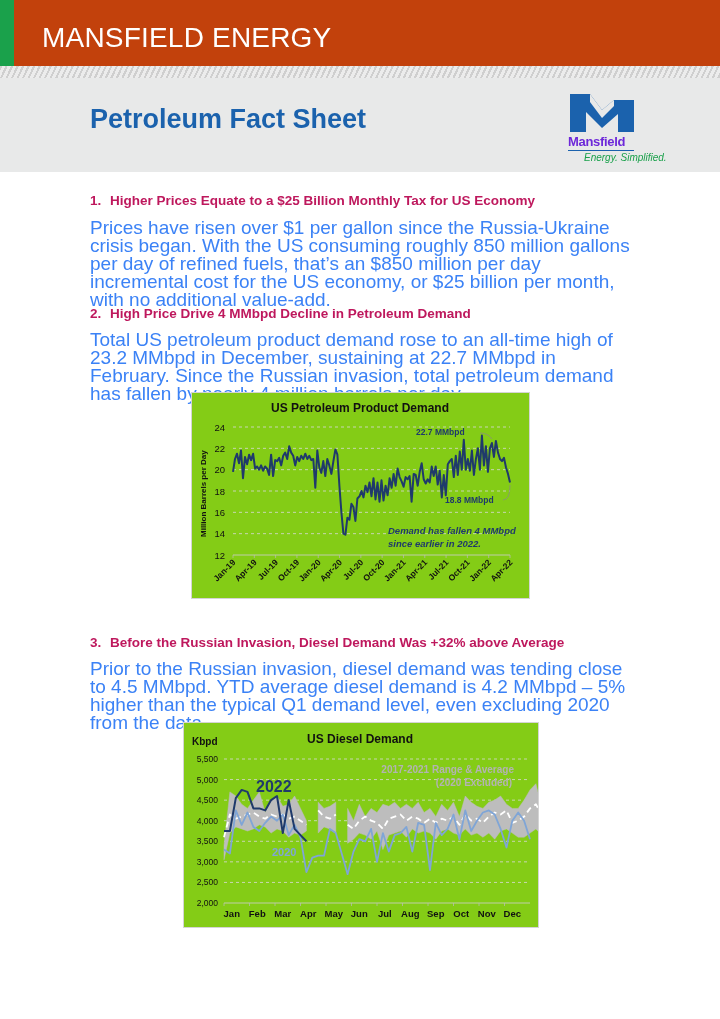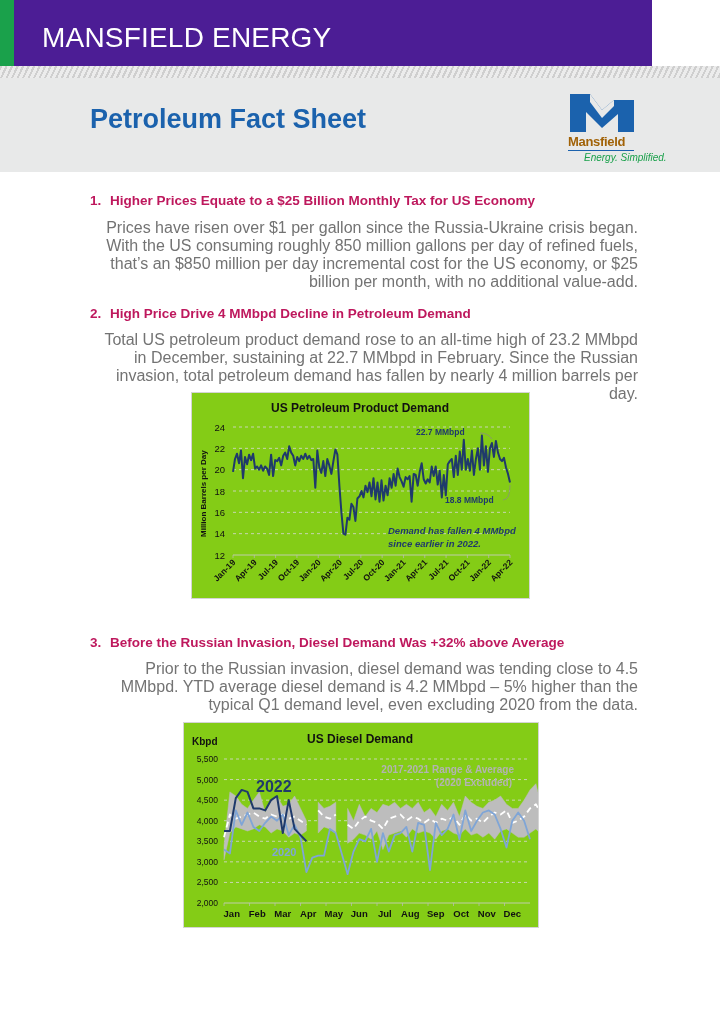--- a/index.html
+++ b/index.html
@@ -1,30 +1,30 @@
 <!DOCTYPE html>
 <html><head>
 <meta charset="utf-8">
 <style>
   html,body{margin:0;padding:0;}
   body{width:720px;height:1019px;background:#fff;position:relative;overflow:hidden;font-family:"DejaVu Sans","Liberation Sans",sans-serif;color:#111;}
-  .topbar{position:absolute;left:0;top:0;width:652px;height:66px;background:#4c1d95;}
+  .topbar{position:absolute;left:0;top:0;width:720px;height:66px;background:#c2410c;}
   .topbar .accent{position:absolute;left:0;top:0;width:14px;height:66px;background:#1aa14b;}
   .topbar .brand{position:absolute;left:42px;top:22px;font-family:"Liberation Sans",sans-serif;font-size:28px;color:#fff;letter-spacing:0.2px;}
   .stripe{position:absolute;left:0;top:66px;width:720px;height:12px;background:repeating-linear-gradient(115deg,#cfcfcf 0 2px,#ececec 2px 5px);}
   .banner{position:absolute;left:0;top:78px;width:720px;height:94px;background:#e8e9e9;padding-left:12px;}
   .banner .title{position:absolute;left:90px;top:26px;font-family:"Liberation Sans",sans-serif;font-weight:bold;font-size:27px;color:#1b62ad;}
   .logo{position:absolute;left:568px;top:14px;width:68px;height:72px;}
   .logo .mark{position:absolute;left:0;top:0;width:68px;height:42px;}
-  .logo .word{position:absolute;left:0;top:42px;font-family:"Liberation Sans",sans-serif;font-weight:bold;font-size:13px;color:#a16207;letter-spacing:-0.3px;}
+  .logo .word{position:absolute;left:0;top:42px;font-family:"Liberation Sans",sans-serif;font-weight:bold;font-size:13px;color:#6d28d9;letter-spacing:-0.3px;}
   .logo .rule{position:absolute;left:0;top:58px;width:66px;height:1px;background:#1b62ad;}
   .logo .tag{position:absolute;left:16px;top:60px;font-family:"Liberation Sans",sans-serif;font-size:10px;color:#1aa14b;white-space:nowrap;font-style:italic;}
   .h{position:absolute;left:90px;font-family:"Liberation Sans",sans-serif;font-weight:bold;font-size:13.5px;color:#be185d;}
   .h .num{display:inline-block;width:20px;}
-  .p{position:absolute;left:90px;width:548px;font-family:"Liberation Sans",sans-serif;font-size:16px;line-height:18px;color:#737373;text-align:right;}
+  .p{position:absolute;left:90px;width:548px;font-family:"Liberation Sans",sans-serif;font-size:19px;line-height:18px;color:#3b82f6;}
   .chartbox{position:absolute;border:1px solid #d4d4d4;background:#84cc16;}
   svg text{font-family:"Liberation Sans",sans-serif;}
 </style>
 </head>
 <body>
 
 <div class="topbar">
   <div class="accent"></div>
   <div class="brand">MANSFIELD ENERGY</div>
 </div>

